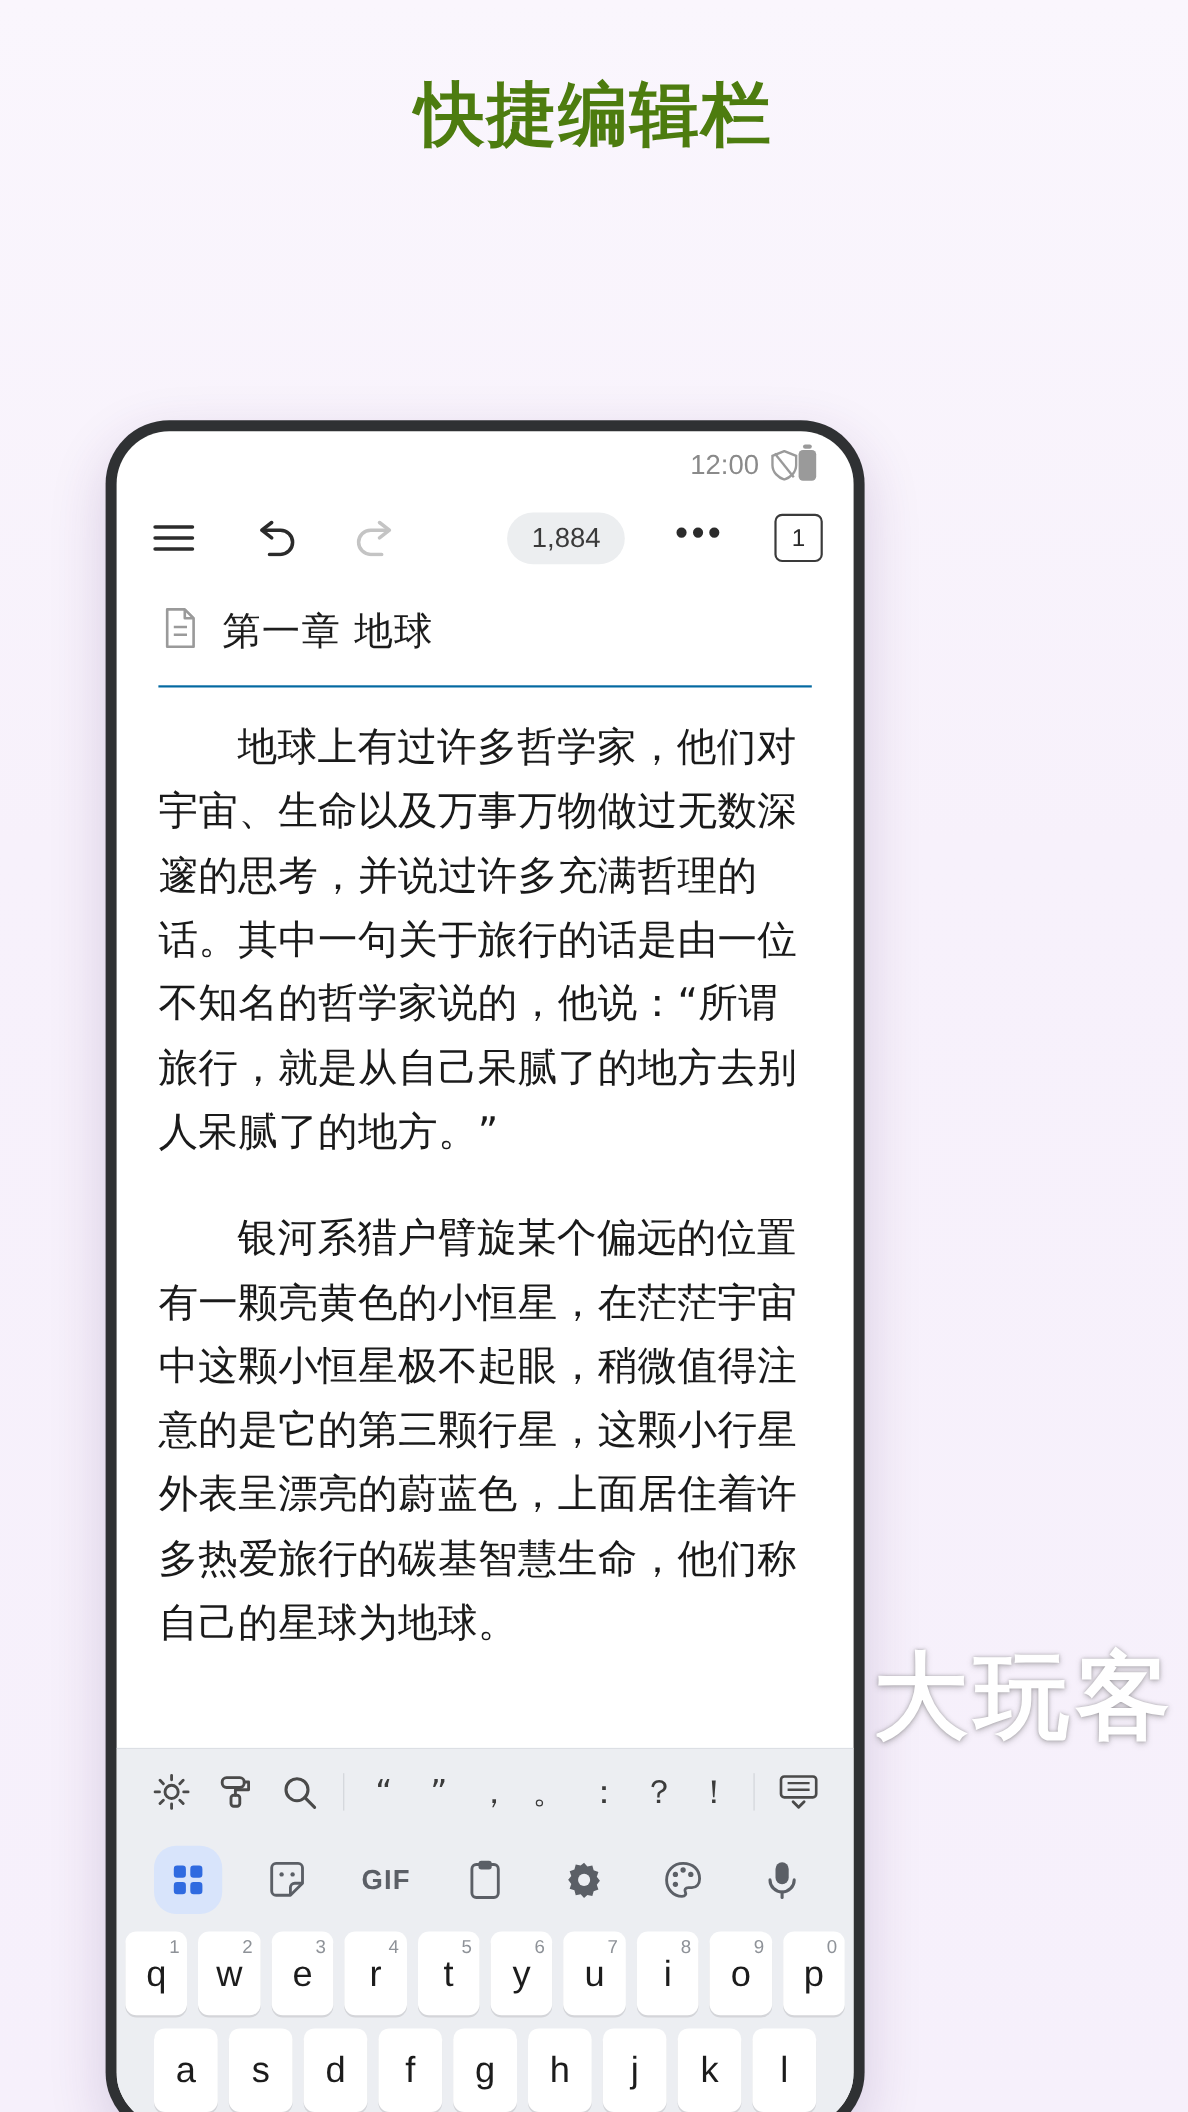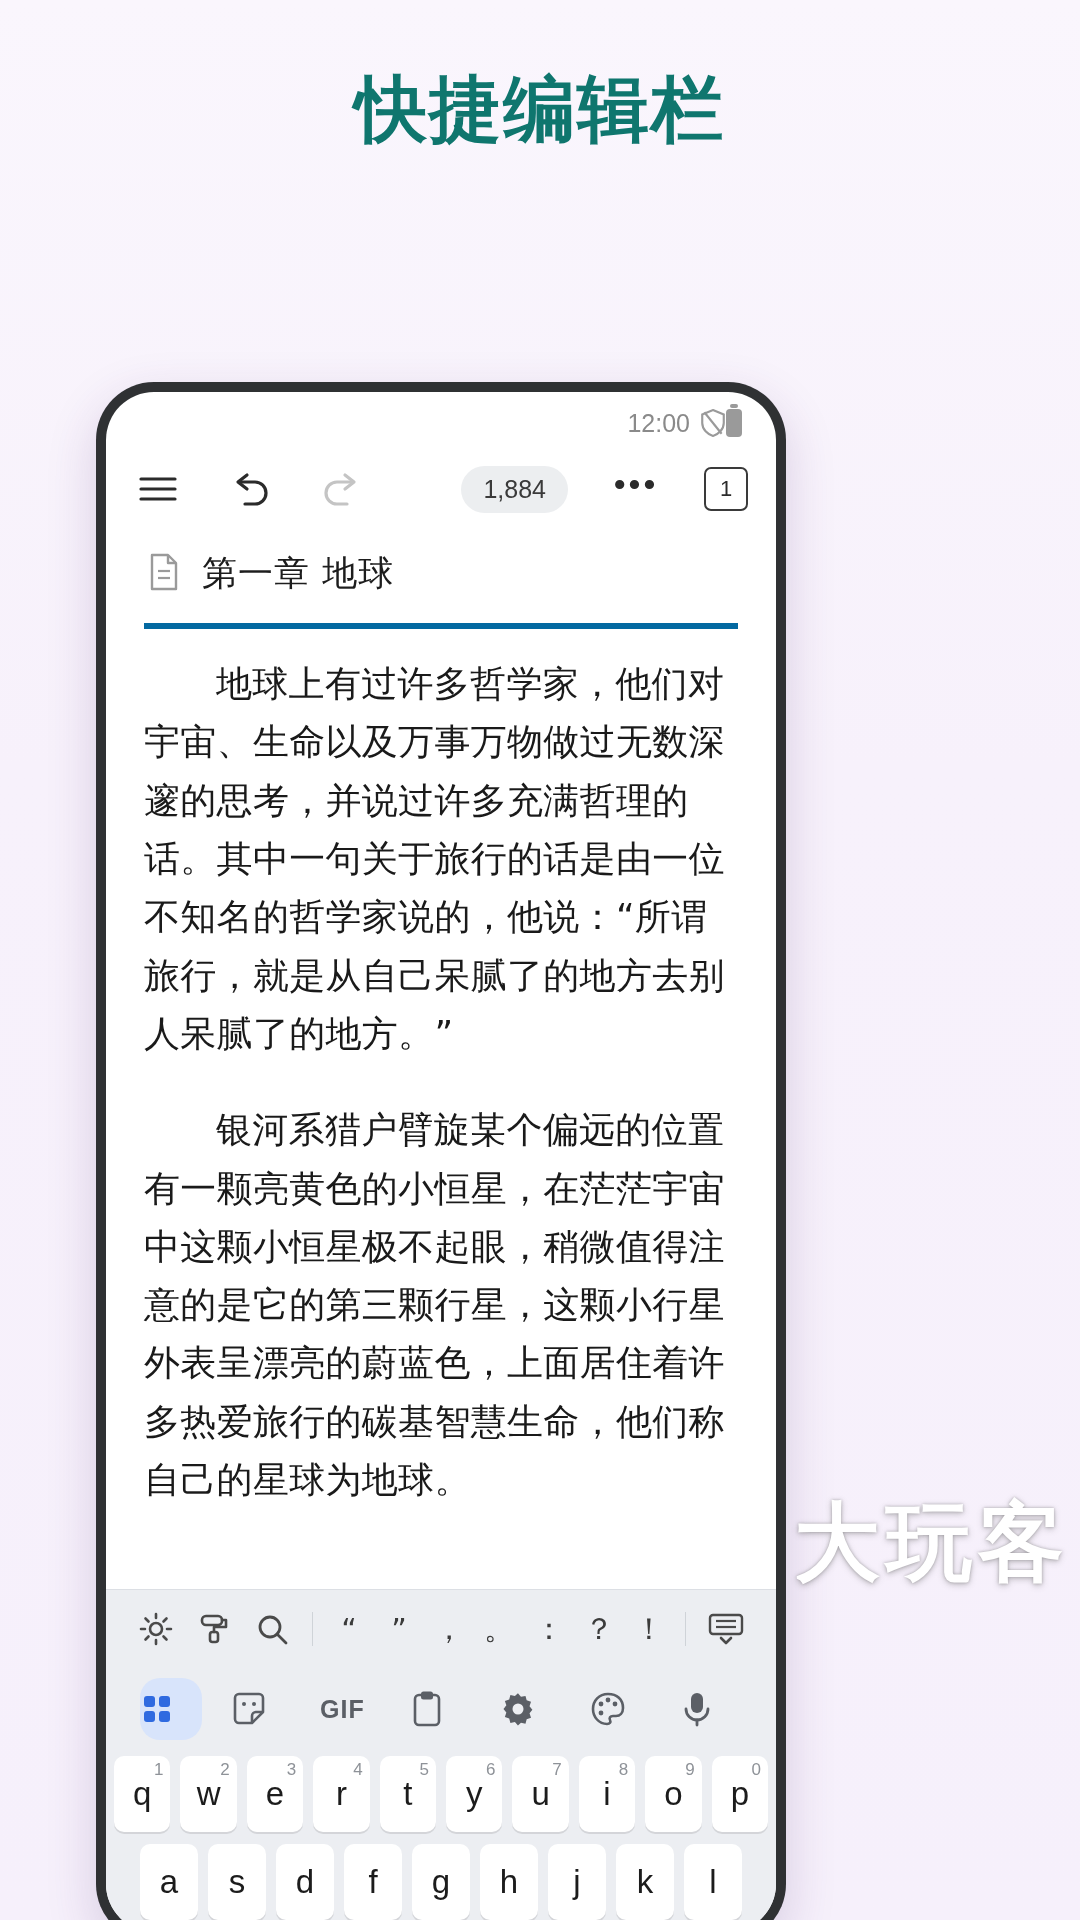--- a/index.html
+++ b/index.html
@@ -14,23 +14,23 @@
     overflow: hidden;
     position: relative;
   }
 
   
   .promo {
     text-align: center;
     padding-top: 68px;
   }
   .promo-title {
-    font-size: 72px;
+    font-size: 63px;
     font-weight: bold;
-    color: #0f766e;
+    color: #4d7c0f;
     letter-spacing: 2px;
     line-height: 1.15;
     font-family: "DejaVu Sans", sans-serif;
   }
   .promo-sub {
     margin-top: 34px;
     font-size: 42px;
     color: #c057e8;
     letter-spacing: 2px;
     font-family: "DejaVu Sans", sans-serif;
@@ -141,21 +141,21 @@
 
   
   .doc {
     padding: 0 38px;
   }
   .doc-title-row {
     display: flex;
     align-items: center;
     gap: 22px;
     padding: 20px 4px 26px 4px;
-    border-bottom: 6px solid #0369a1;
+    border-bottom: 2px solid #0369a1;
   }
   .doc-title {
     font-size: 35px;
     color: #1d1d1d;
     font-family: "DejaVu Sans", sans-serif;
     letter-spacing: 1px;
   }
   .doc-body {
     padding-top: 26px;
     font-size: 36px;
@@ -213,21 +213,21 @@
     align-items: center;
     justify-content: space-between;
     padding: 10px 34px 12px 34px;
     box-sizing: border-box;
   }
   .kb-app {
     width: 62px;
     height: 62px;
     display: flex;
     align-items: center;
-    justify-content: flex-start;
+    justify-content: center;
     color: #5b5f66;
   }
   .kb-app.active {
     background: #d8e4fb;
     border-radius: 20px;
     color: #2f6ae0;
   }
   .gif-text {
     font-size: 25px;
     font-weight: bold;

